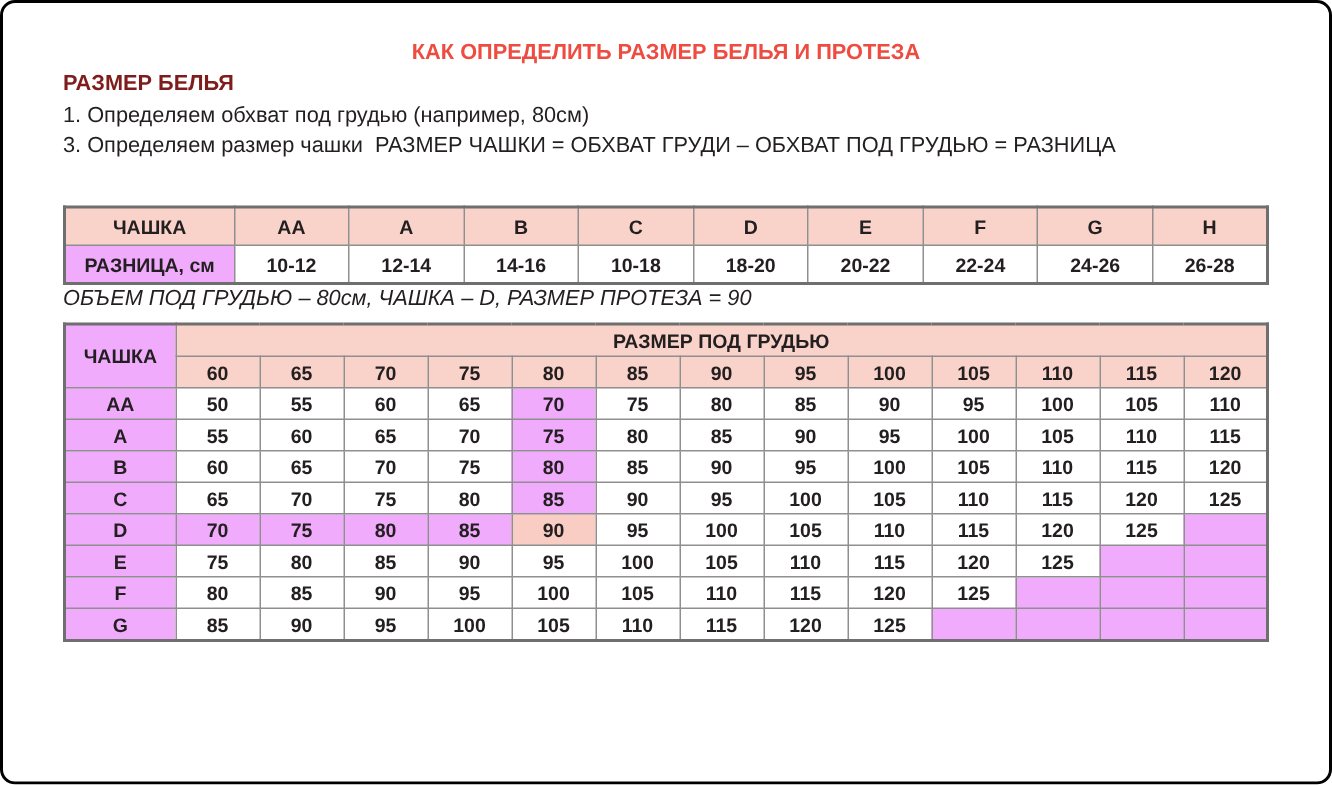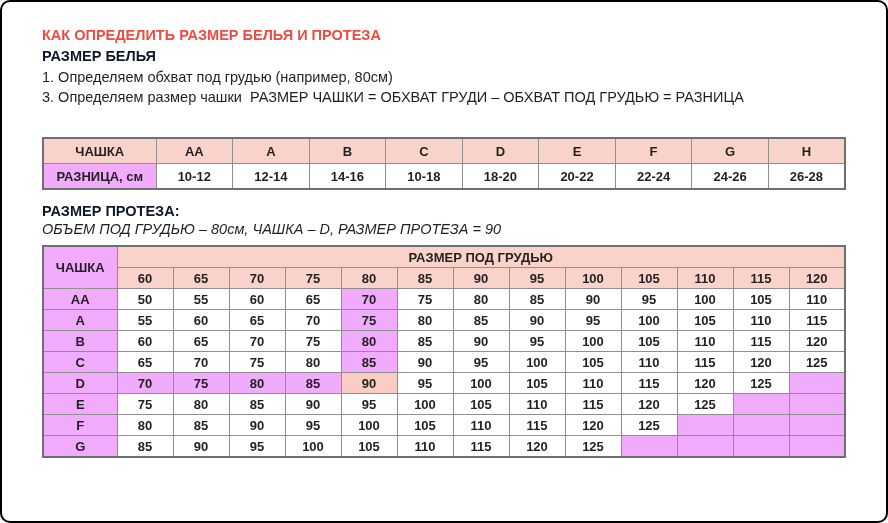--- a/index.html
+++ b/index.html
@@ -12,28 +12,28 @@
     border-radius:10px;
     font-family:"Liberation Sans", sans-serif;
     color:#231f20;
     overflow:hidden;
   }
   .content{
     position:absolute;
     left:40px;right:40px;top:24px;
   }
   .title{
-    text-align:left;
+    text-align:center;
     color:#ee4c41;
     font-weight:bold;
     font-size:14.5px;
     line-height:18px;
   }
   .heading{
-    color:#0f172a;
+    color:#7f1d1d;
     font-weight:bold;
     font-size:14.5px;
     line-height:18px;
     margin-top:3px;
   }
   .steps{margin-top:3px;}
   .step-line{
     font-size:14.5px;
     line-height:19.5px;
     white-space:pre-wrap;
@@ -123,21 +123,20 @@
             <td class="bg-white">10-18</td>
             <td class="bg-white">18-20</td>
             <td class="bg-white">20-22</td>
             <td class="bg-white">22-24</td>
             <td class="bg-white">24-26</td>
             <td class="bg-white">26-28</td>
           </tr>
         </tbody>
     </table>
 
-    <div class="heading" id="prosthesis-heading">РАЗМЕР ПРОТЕЗА:</div>
 
     <div class="example-line">ОБЪЕМ ПОД ГРУДЬЮ – 80см, ЧАШКА – D, РАЗМЕР ПРОТЕЗА = 90</div>
 
     <table id="prosthesis-table">
       <colgroup id="prosthesis-colgroup">
           <col style="width: 74px;">
           <col>
           <col>
           <col>
           <col>

